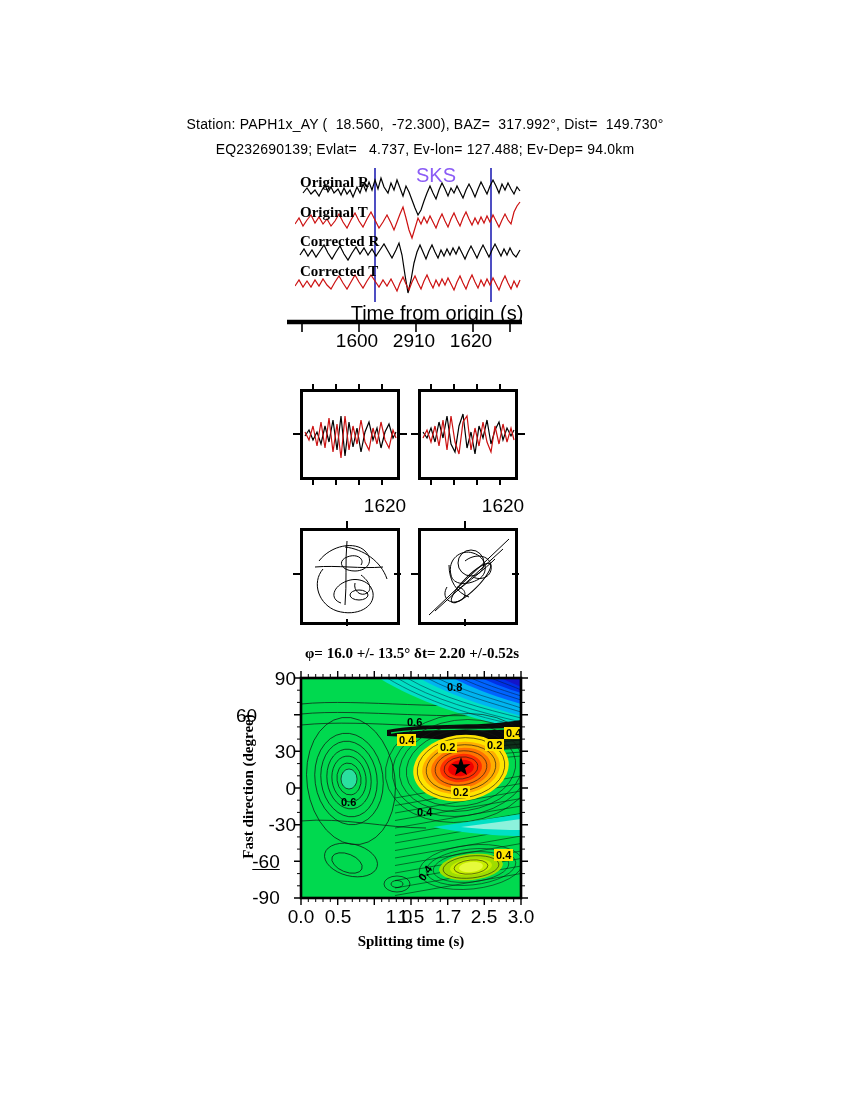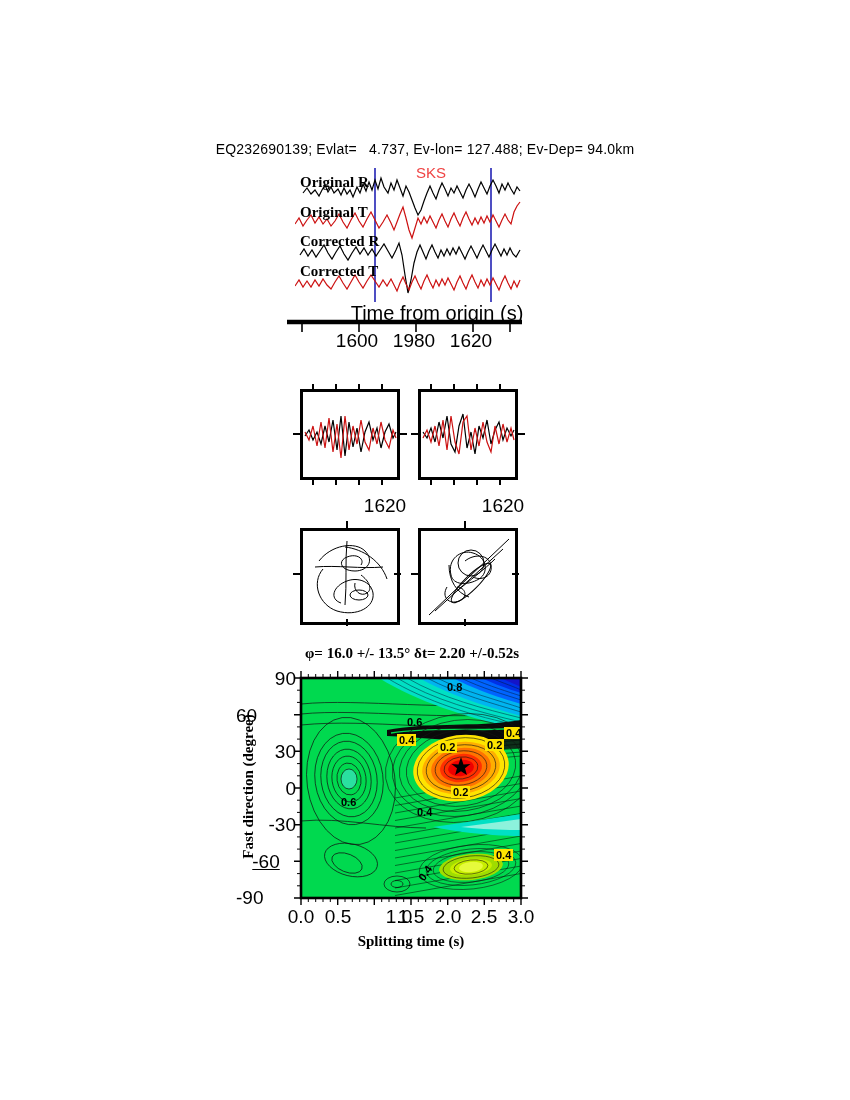--- a/index.html
+++ b/index.html
@@ -3,34 +3,35 @@
 <meta charset="utf-8">
 <style>
   html,body{margin:0;padding:0;background:#ffffff;}
   #page{position:relative;width:850px;height:1100px;background:#ffffff;overflow:hidden;
         font-family:"Liberation Sans",sans-serif;color:#000;}
   .abs{position:absolute;}
   .ctr{transform:translate(-50%,0);}
   .hdr{width:850px;text-align:center;font-size:14px;white-space:pre;letter-spacing:0.2px;}
   .serifb{font-family:"Liberation Serif",serif;font-weight:bold;}
   .tracelab{font-size:15px;background:transparent;}
-  .phase{color:#ef4444;font-size:15px;}
+  .phase{color:#8b5cf6;font-size:20px;}
   .axnum{font-size:19px;}
   .axlab{font-size:20px;}
   .tick{position:absolute;background:#000;}
   .box{position:absolute;border:3px solid #000;background:#fff;}
   .footer{width:850px;text-align:center;font-size:16px;white-space:pre;}
   .ylabv{font-size:15px;text-align:center;transform:rotate(-90deg);}
   svg{display:block;}
 </style>
 </head>
 <body>
 
 <div id="page">
 
+  <div class="abs hdr" style="left:0;top:116px;">Station: PAPH1x_AY (  18.560,  -72.300), BAZ=  317.992°, Dist=  149.730°</div>
   <div class="abs hdr" style="left:0;top:141px;">EQ232690139; Evlat=   4.737, Ev-lon= 127.488; Ev-Dep= 94.0km</div>
 
   <div class="abs" style="left:295px;top:160px;width:230px;height:150px;">
     <svg width="230" height="150" viewBox="0 0 230 150">
 
       <line x1="80" y1="8" x2="80" y2="142" stroke="#2222b4" stroke-width="1.6"></line>
       <line x1="196" y1="8" x2="196" y2="142" stroke="#2222b4" stroke-width="1.6"></line>
 
       <polyline fill="none" stroke="#000" stroke-width="1.2" points="8,33 12,28 16,34 20,30 24,36 27,30 30,25 33,32 36,27 39,33 43,29 46,35 49,28 52,34 55,30 58,37 62,27 65,33 68,24 71,31 74,22 77,30 80,20 83,29 86,18 89,27 93,33 96,23 99,30 102,20 105,28 108,36 111,26 114,32 117,40 120,48 123,55 126,50 129,41 132,33 135,26 138,33 141,39 144,30 147,23 150,29 153,36 156,28 159,33 162,26 165,32 168,38 171,30 174,24 177,30 180,37 183,29 186,22 189,28 192,34 195,26 198,20 201,26 204,33 207,24 210,30 213,23 216,29 219,34 222,27 225,31"></polyline>
 
@@ -47,21 +48,21 @@
   <div class="abs serifb tracelab" style="left:300px;top:233px;">Corrected R</div>
   <div class="abs serifb tracelab" style="left:300px;top:263px;">Corrected T</div>
   <div class="abs phase" style="left:416px;top:164px;">SKS</div>
 
   <div class="abs axlab ctr" style="left:437px;top:302px;">Time from origin (s)</div>
   <svg class="abs" style="left:285px;top:316px;" width="245" height="20">
     <line x1="2" y1="6" x2="237" y2="6" stroke="#000" stroke-width="4.5"></line>
     <path d="M17,8 V16 M74,8 V16 M131,8 V16 M188,8 V16 M225,8 V16" stroke="#000" stroke-width="1.6"></path>
   </svg>
   <div class="abs axnum ctr" style="left:357px;top:330px;">1600</div>
-  <div class="abs axnum ctr" style="left:414px;top:330px;">1980</div>
+  <div class="abs axnum ctr" style="left:414px;top:330px;">2910</div>
   <div class="abs axnum ctr" style="left:471px;top:330px;">1620</div>
 
   <div class="box" style="left:300px;top:389px;width:94px;height:85px;">
     <svg width="94" height="85" viewBox="0 0 94 85">
       <polyline fill="none" stroke="#000" stroke-width="1.2" points="2,44 6,38 10,48 14,40 18,52 22,34 26,50 30,28 34,58 38,24 42,64 46,30 50,55 54,36 58,60 62,40 66,30 70,48 74,36 78,56 82,40 86,32 90,46 93,40"></polyline>
       <polyline fill="none" stroke="#cc1111" stroke-width="1.2" points="2,40 6,48 10,34 14,54 18,30 22,56 26,26 30,60 34,32 38,66 42,24 46,58 50,34 54,52 58,28 62,50 66,58 70,36 74,52 78,30 82,48 86,56 90,38 93,46"></polyline>
     </svg>
   </div>
   <div class="box" style="left:418px;top:389px;width:94px;height:85px;">
     <svg width="94" height="85" viewBox="0 0 94 85">
@@ -265,26 +266,26 @@
       <path d="M230,22.2H234 M230,34.4H234 M230,58.9H234 M230,71.1H234 M230,95.6H234 M230,107.8H234 M230,132.2H234 M230,144.4H234 M230,168.9H234 M230,181.1H234 M230,205.6H234 M230,217.8H234"></path>
     </g>
   </svg>
 
   <div class="abs axnum" style="left:236px;top:668px;width:60px;text-align:right;">90</div>
   <div class="abs axnum" style="left:236px;top:705px;width:60px;text-align:left;">60</div>
   <div class="abs axnum" style="left:236px;top:741px;width:60px;text-align:right;">30</div>
   <div class="abs axnum" style="left:236px;top:778px;width:60px;text-align:right;">0</div>
   <div class="abs axnum" style="left:236px;top:814px;width:60px;text-align:right;">-30</div>
   <div class="abs axnum" style="left:236px;top:851px;width:60px;text-align:center;text-decoration:underline;">-60</div>
-  <div class="abs axnum" style="left:236px;top:887px;width:60px;text-align:left;">-90</div>
+  <div class="abs axnum" style="left:236px;top:887px;width:60px;text-align:center;">-90</div>
 
   <div class="abs axnum ctr" style="left:301px;top:906px;">0.0</div>
   <div class="abs axnum ctr" style="left:338px;top:906px;">0.5</div>
   <div class="abs axnum ctr" style="left:374px;top:906px;margin-left:25px;">1.0</div>
   <div class="abs axnum ctr" style="left:411px;top:906px;">1.5</div>
-  <div class="abs axnum ctr" style="left:448px;top:906px;">2.0</div>
+  <div class="abs axnum ctr" style="left:448px;top:906px;">1.7</div>
   <div class="abs axnum ctr" style="left:484px;top:906px;">2.5</div>
   <div class="abs axnum ctr" style="left:521px;top:906px;">3.0</div>
 
   <div class="abs serifb ctr" style="left:411px;top:933px;font-size:15px;">Splitting time (s)</div>
 
 
 </div>
 
 </body></html>

